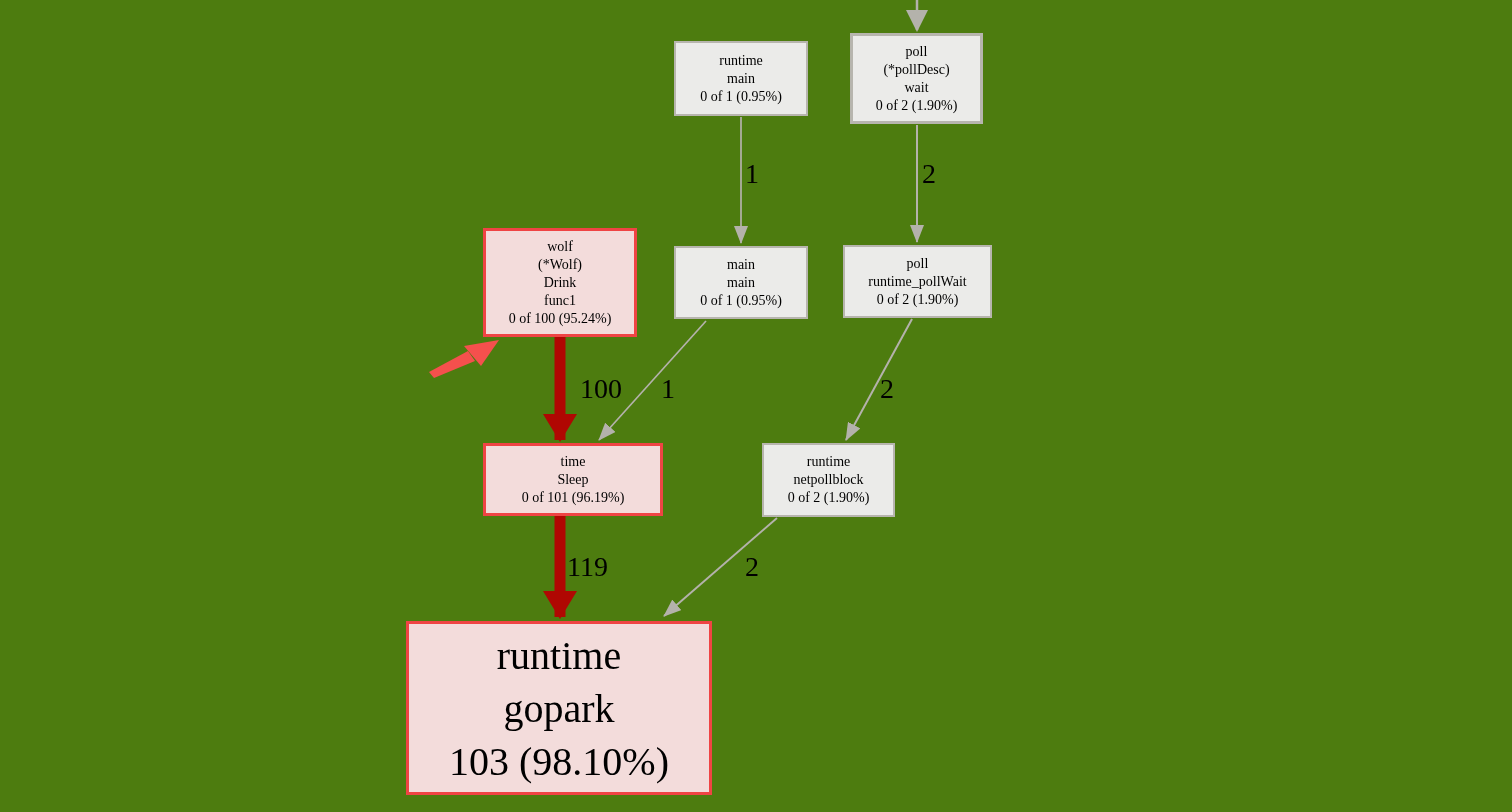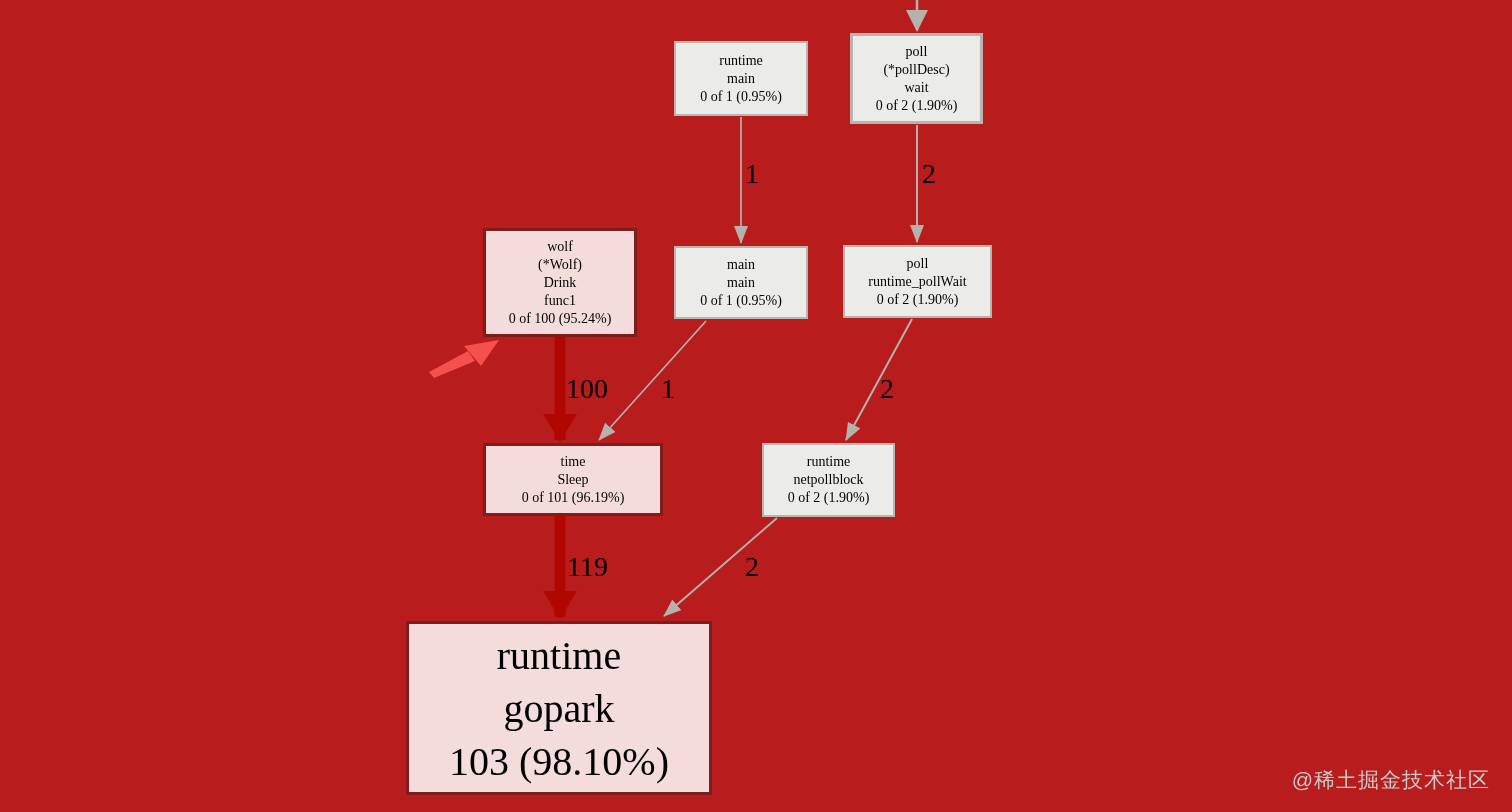--- a/index.html
+++ b/index.html
@@ -1,21 +1,21 @@
 <!DOCTYPE html>
 <html><head>
 <meta charset="utf-8">
 <style>
   * { margin: 0; padding: 0; box-sizing: border-box; }
   html, body { background: #ffffff; }
   .canvas {
     position: relative;
     width: 1512px;
     height: 812px;
-    background: #b91c1c;
+    background: #4d7c0f;
     overflow: hidden;
     font-family: "Liberation Serif", "DejaVu Serif", serif;
   }
   .edge-layer {
     position: absolute;
     left: 0; top: 0;
     width: 1512px; height: 812px;
   }
   .node {
     position: absolute;
@@ -30,21 +30,21 @@
     white-space: pre-line;
     font-size: 14px;
     line-height: 18px;
   }
   .node-gray {
     background: #ebebe9;
     border: 2px solid #b7b5ae;
   }
   .node-pink {
     background: #f3dcdb;
-    border: 3px solid #7f1d1d;
+    border: 3px solid #ef4444;
   }
   .node-gopark .lines {
     font-size: 40px;
     line-height: 53px;
   }
   .edge-label {
     position: absolute;
     font-size: 28px;
     line-height: 1;
     color: #000000;
@@ -154,21 +154,20 @@
   </div>
 
   <div class="node node-pink node-gopark" style="left:406px; top:621px; width:306px; height:174px;">
     <div class="lines">runtime
 gopark
 103 (98.10%)</div>
   </div>
 
   <div class="edge-label" style="left:745px; top:160px;">1</div>
   <div class="edge-label" style="left:922px; top:160px;">2</div>
-  <div class="edge-label" style="left:566px; top:375px;text-align:right;">100</div>
+  <div class="edge-label" style="left:580px; top:375px;text-align:right;">100</div>
   <div class="edge-label" style="left:661px; top:375px;">1</div>
   <div class="edge-label" style="left:880px; top:375px;">2</div>
   <div class="edge-label" style="left:567px; top:553px;">119</div>
   <div class="edge-label" style="left:745px; top:553px;">2</div>
 
-  <div class="watermark">@稀土掘金技术社区</div>
 
 </div>
 
 </body></html>

